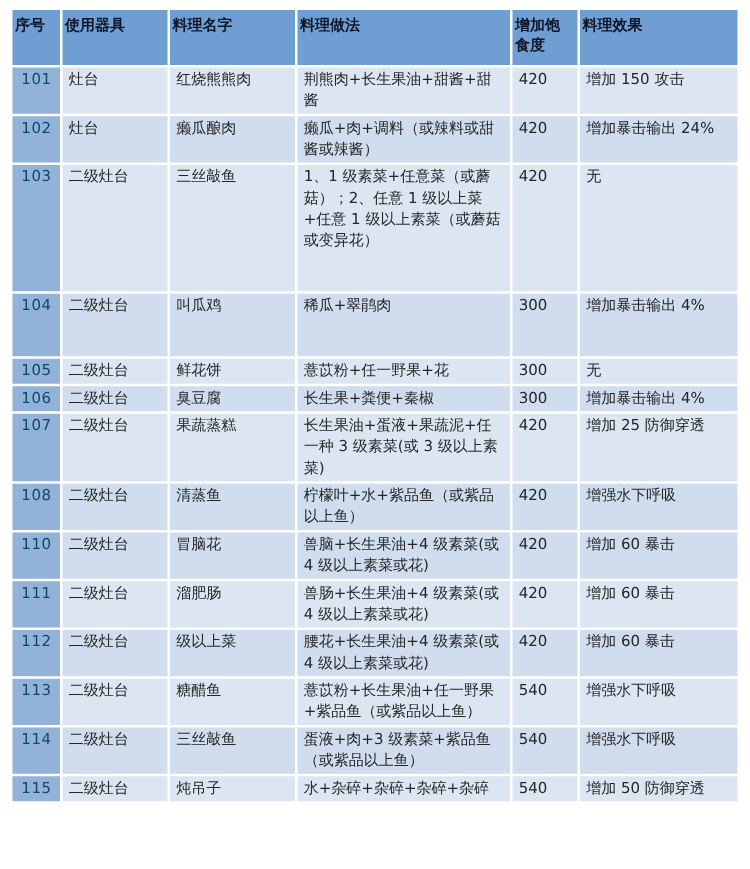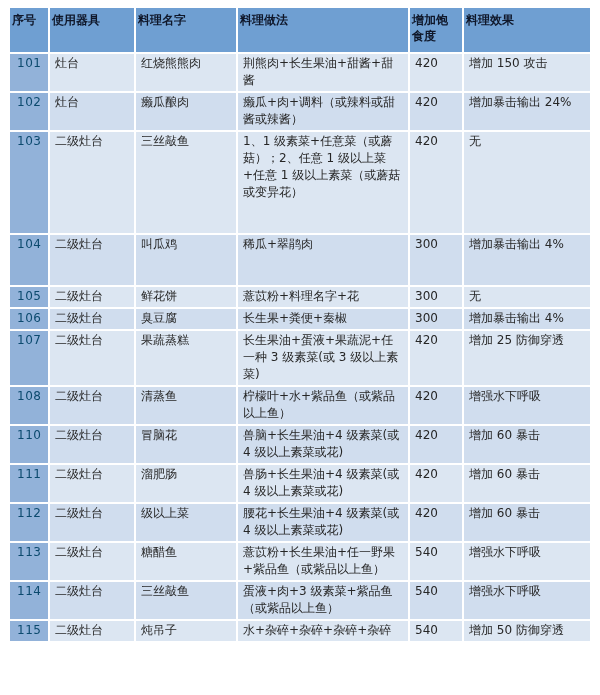--- a/index.html
+++ b/index.html
@@ -105,21 +105,21 @@
           <td>二级灶台</td>
           <td>叫瓜鸡</td>
           <td>稀瓜+翠鹃肉</td>
           <td>300</td>
           <td>增加暴击输出 4%</td>
         </tr>
         <tr class="band-a">
           <td class="num">105</td>
           <td>二级灶台</td>
           <td>鲜花饼</td>
-          <td>薏苡粉+料理名字+花</td>
+          <td>薏苡粉+任一野果+花</td>
           <td>300</td>
           <td>无</td>
         </tr>
         <tr class="band-b">
           <td class="num">106</td>
           <td>二级灶台</td>
           <td>臭豆腐</td>
           <td>长生果+粪便+秦椒</td>
           <td>300</td>
           <td>增加暴击输出 4%</td>

